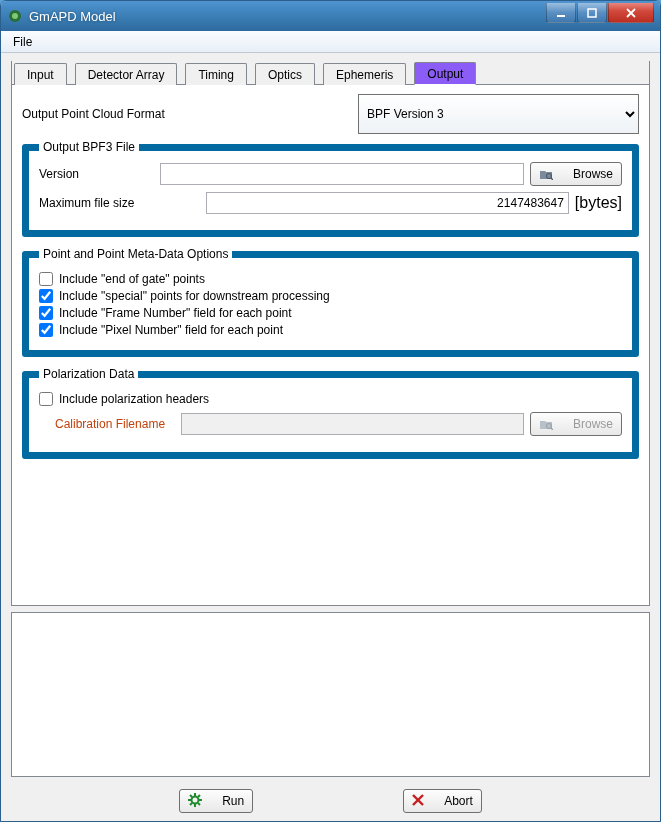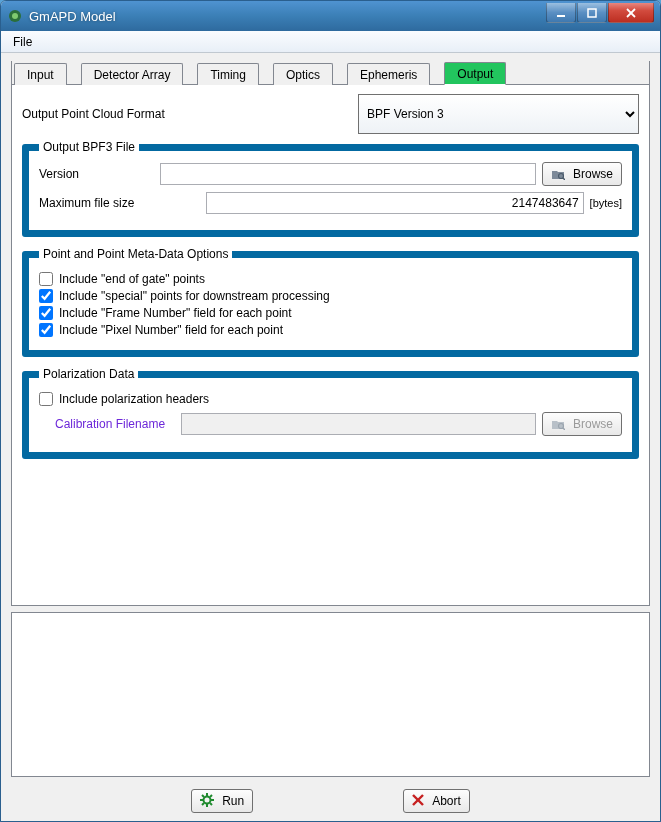--- a/index.html
+++ b/index.html
@@ -75,37 +75,37 @@
     height: 545px;
     margin-bottom: 6px;
   }
   .tab-strip {
     display: flex;
     position: relative;
     top: -1px;
     padding-left: 2px;
     background: #f0f0f0;
     border-bottom: 1px solid #828790;
-    gap: 12px;
+    gap: 6px;
     height: 24px;
     align-items: flex-end;
   }
   .tab {
     padding: 4px 12px 3px 12px;
     border: 1px solid #828790;
     border-bottom: none;
     background: #f0f0f0;
     margin-right: 2px;
     border-radius: 2px 2px 0 0;
     position: relative;
     bottom: -1px;
     font-size: 12px;
   }
   .tab.active {
-    background: #22c55e;
+    background: #8b5cf6;
     border-bottom: 1px solid #fff;
     bottom: -1px;
     z-index: 2;
     text-align: right;
   }
   .tab-panel {
     padding: 8px 10px;
     background: #fff;
     height: calc(100% - 24px);
   }
@@ -140,42 +140,42 @@
   input.text.right { text-align: right; }
   input.text.disabled { background: #f0f0f0; color: #888; }
   .btn {
     height: 24px;
     border: 1px solid #707070;
     border-radius: 3px;
     background: linear-gradient(to bottom,#fdfdfd,#e8e8e8);
     padding: 0 8px;
     display: inline-flex;
     align-items: center;
-    gap: 8px;
+    gap: 20px;
     font-size: 12px;
   }
   .btn.disabled { color: #9a9a9a; }
   .checkrow { display: flex; align-items: center; gap: 6px; margin: 3px 0; }
   .checkrow input[type=checkbox] { width: 14px; height: 14px; margin: 0; }
   .checkrow label { font-size: 12px; }
-  .disabled-label { color: #6d28d9; }
+  .disabled-label { color: #c2410c; }
   .bottom-panel {
     border: 1px solid #828790;
     background: #fff;
     flex: 1;
     margin-bottom: 6px;
   }
   .footer-buttons {
     display: flex;
     justify-content: center;
     gap: 150px;
     padding: 6px 0 2px 0;
   }
   .file-field { flex: 1; }
-  .unit { font-size: 11px; }
+  .unit { font-size: 16px; }
   .browse-btn-icon {
     width: 14px; height: 12px;
     display: inline-block;
   }
 </style>
 </head>
 <body>
 
 <div class="window">
 

